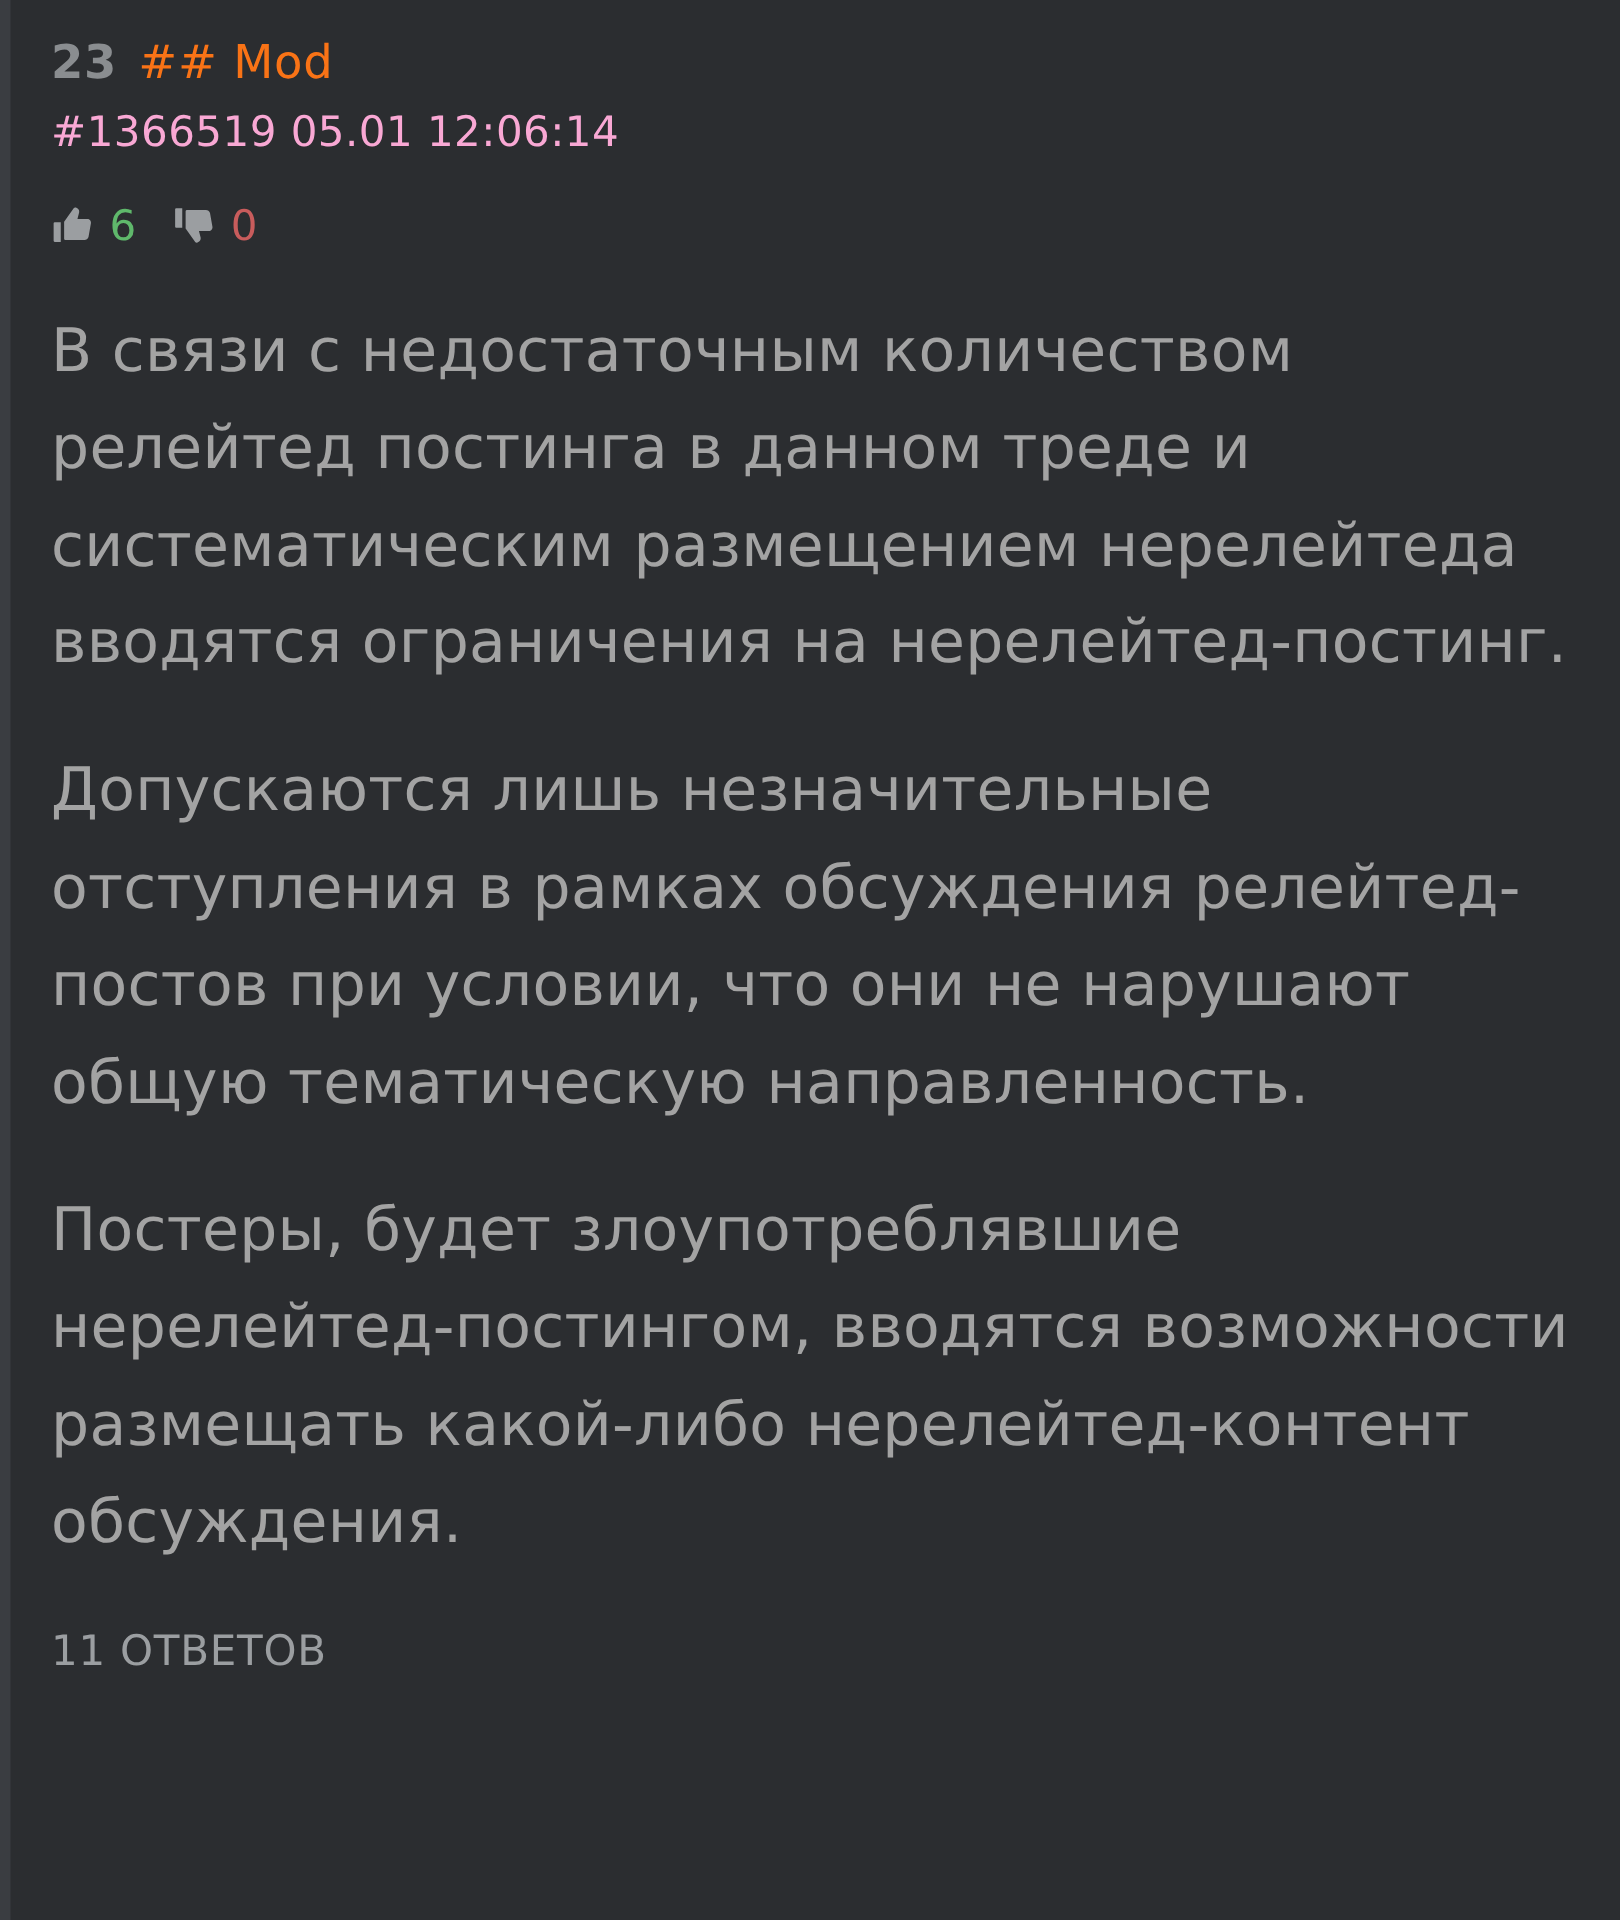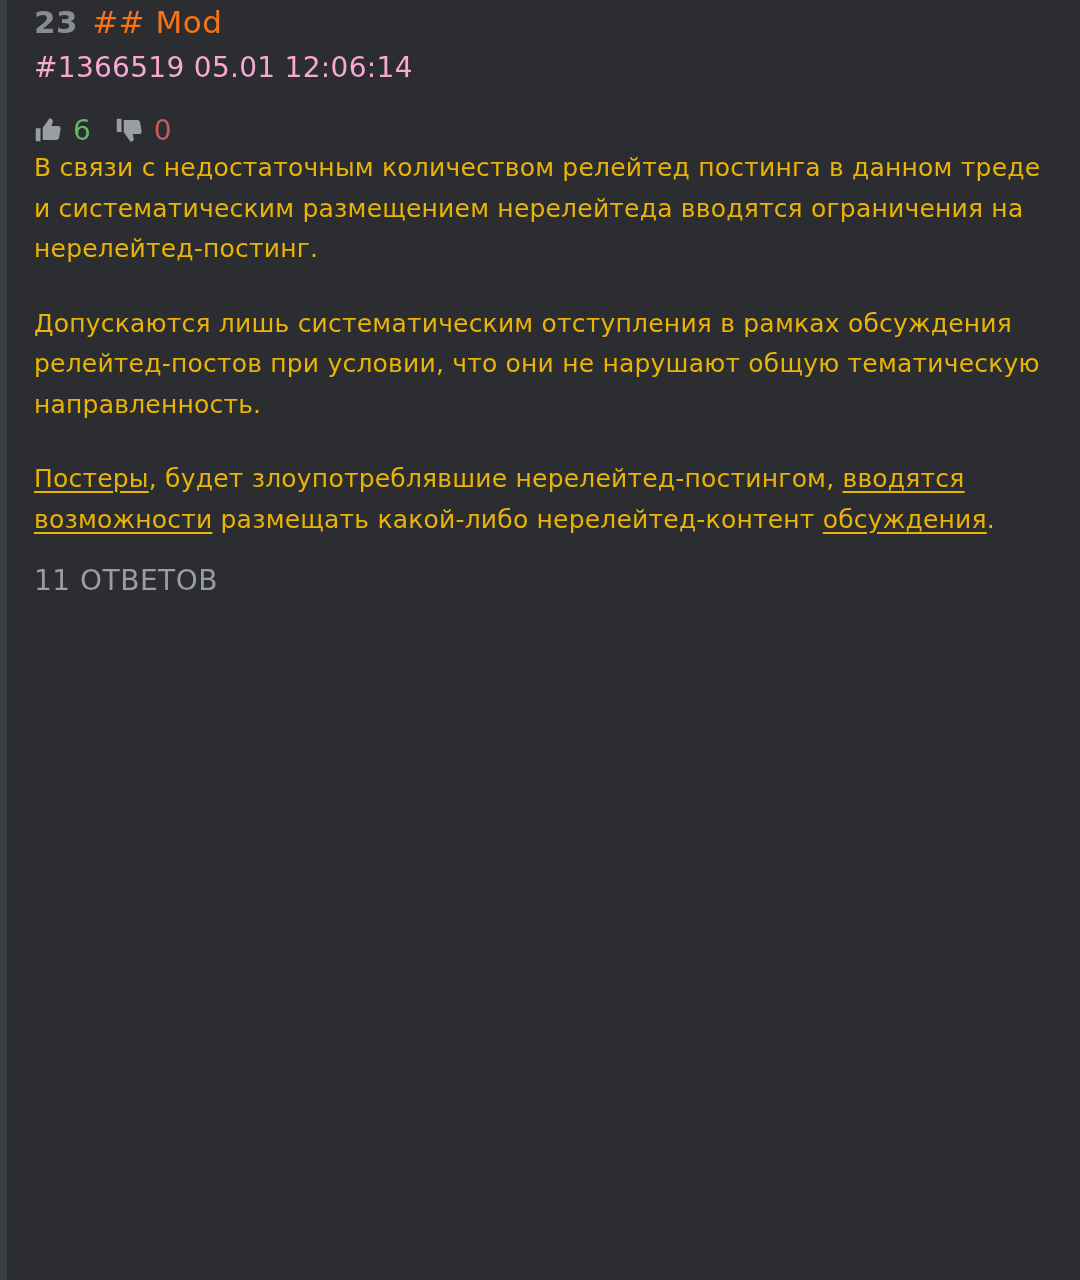--- a/index.html
+++ b/index.html
@@ -12,21 +12,21 @@
     height: 1280px;
     font-family: "DejaVu Sans", "Liberation Sans", sans-serif;
     color: #d9dadb;
     overflow: hidden;
   }
   .post {
     position: relative;
     width: 1080px;
     min-height: 1280px;
     box-sizing: border-box;
-    padding: 7px 34px 0 34px;
+    padding: 27px 34px 0 34px;
     background: #2b2d30;
   }
   .left-rule {
     position: absolute;
     left: 0;
     top: 0;
     width: 7px;
     height: 1280px;
     background: #3a3d41;
   }
@@ -80,37 +80,37 @@
   .vote-count-up {
     font-size: 28px;
     color: #5fb86b;
   }
   .vote-count-down {
     font-size: 28px;
     color: #c85c5c;
   }
   
   .post-body {
-    font-size: 25px;
+    margin-top: 34px;
+    font-size: 40px;
     line-height: 1.62;
-    color: #eab308;
+    color: #a3a3a3;
     letter-spacing: 0.2px;
     max-width: 1020px;
   }
   .post-body p {
     margin: 0 0 34px 0;
   }
   .post-body p:last-child { margin-bottom: 0; }
   .u {
-    text-decoration: underline;
     text-underline-offset: 4px;
   }
   
   .replies {
-    margin-top: 24px;
+    margin-top: 36px;
     font-size: 28px;
     color: #9b9ea1;
     letter-spacing: 0.5px;
     padding-bottom: 30px;
   }
 </style>
 </head>
 <body>
 
 <div class="post">
@@ -138,19 +138,19 @@
         <svg viewBox="0 0 24 24" aria-hidden="true">
           <path d="M2 10.5h3.2V21H2a.6.6 0 0 1-.6-.6v-9.3a.6.6 0 0 1 .6-.6zM7 10.2 12.1 3c.3-.4.8-.5 1.2-.3l.7.4c.8.4 1.2 1.3 1 2.2l-.9 3.5h5.3c1.2 0 2.1 1.1 1.9 2.3l-1.3 7.3A2.4 2.4 0 0 1 17.6 20H7.7a.7.7 0 0 1-.7-.7z"></path>
         </svg>
       </span>
       <span class="vote-count-down">0</span>
     </div>
   </div>
 
   <div class="post-body">
     <p>В связи с недостаточным количеством релейтед постинга в данном треде и систематическим размещением нерелейтеда вводятся ограничения на нерелейтед-постинг.</p>
-    <p>Допускаются лишь систематическим отступления в рамках обсуждения релейтед-постов при условии, что они не нарушают общую тематическую направленность.</p>
+    <p>Допускаются лишь незначительные отступления в рамках обсуждения релейтед-постов при условии, что они не нарушают общую тематическую направленность.</p>
     <p><span class="u">Постеры</span><span>, будет злоупотреблявшие нерелейтед-постингом, </span><span class="u">вводятся возможности</span><span> размещать какой-либо нерелейтед-контент </span><span class="u">обсуждения</span><span>.</span></p>
   </div>
 
   <div class="replies">11 ОТВЕТОВ</div>
 
 </div>
 
 </body></html>

